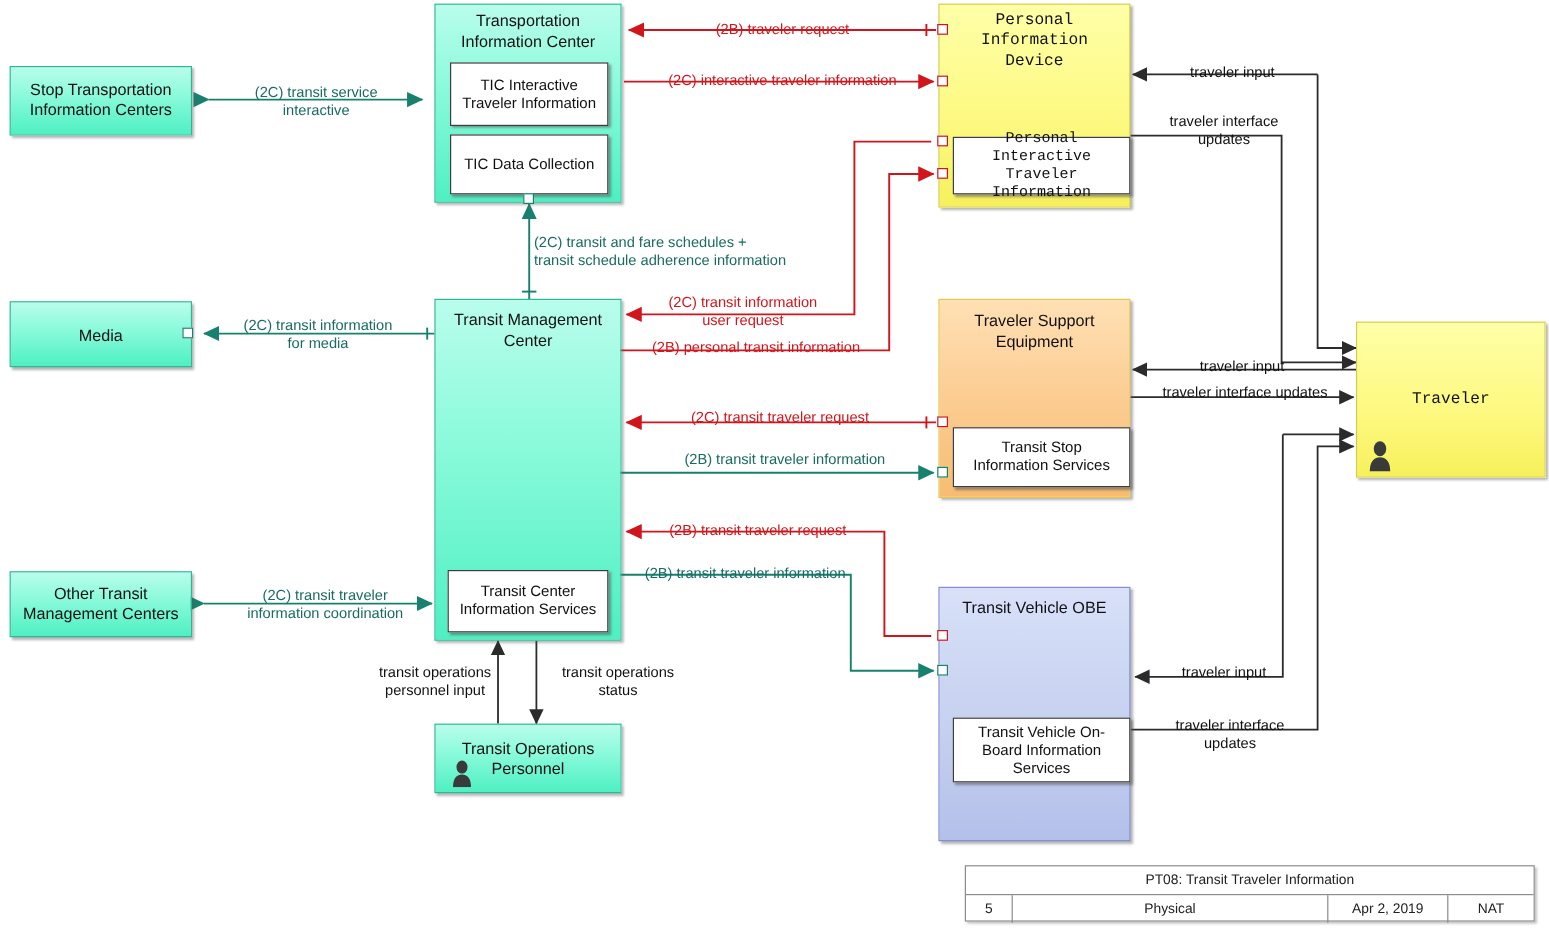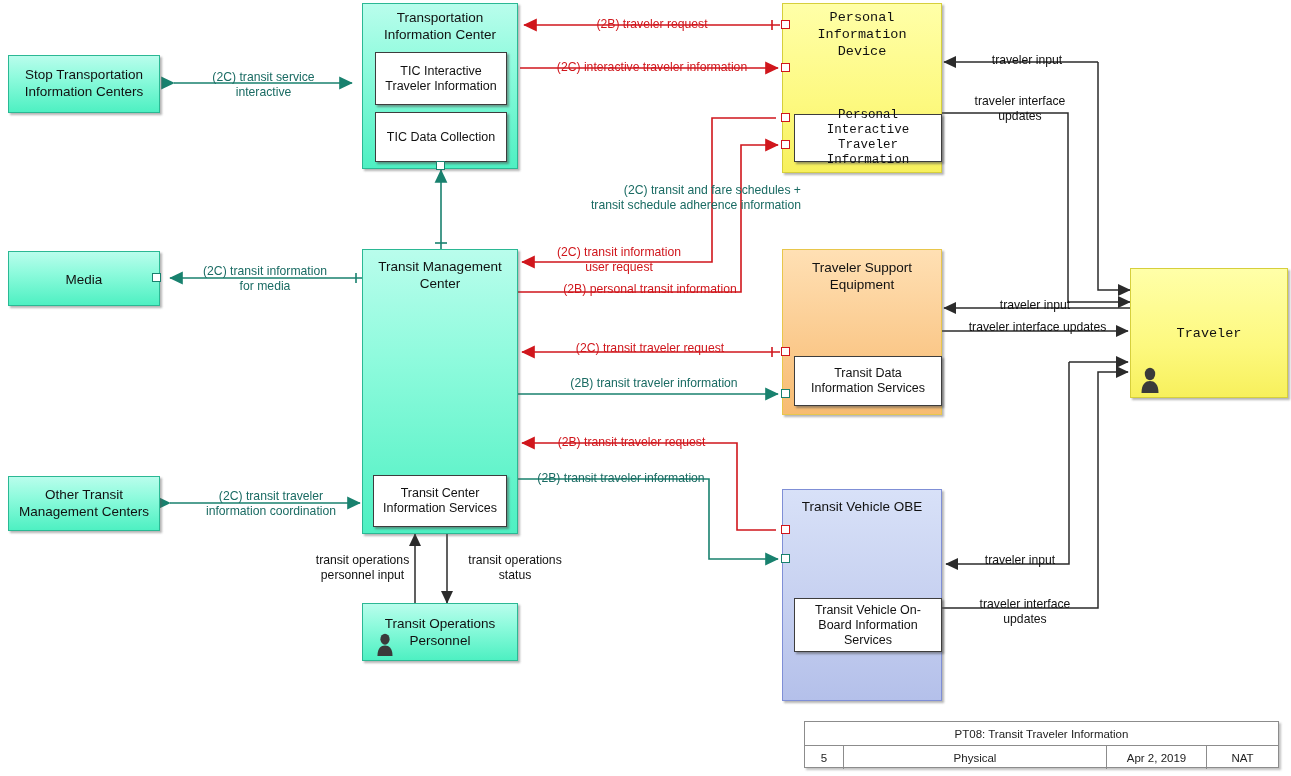--- a/index.html
+++ b/index.html
@@ -221,21 +221,21 @@
   <div class="node teal" style="left:362px;top:249px;width:156px;height:285px;">
     <div class="title" style="top:8px;white-space:pre-line;">Transit Management
 Center</div>
     <div class="sub" style="left:10px;top:225px;width:134px;height:52px;white-space:pre-line;">Transit Center
 Information Services</div>
   </div>
 
   <div class="node orange" style="left:782px;top:249px;width:160px;height:166px;">
     <div class="title" style="top:9px;white-space:pre-line;">Traveler Support
 Equipment</div>
-    <div class="sub" style="left:11px;top:106px;width:148px;height:50px;white-space:pre-line;">Transit Data
+    <div class="sub" style="left:11px;top:106px;width:148px;height:50px;white-space:pre-line;">Transit Stop
 Information Services</div>
   </div>
 
   <div class="node yellow" style="left:1130px;top:268px;width:158px;height:130px;">
     <div class="title" style="top:56px;">Traveler</div>
     <svg class="person" style="left:8px;bottom:4px;" viewBox="0 0 22 26">
       <ellipse cx="11" cy="7" rx="5.2" ry="6.2" fill="#3a3a3a"></ellipse>
       <path d="M2.5,26 C2.5,17 6.5,14 11,14 C15.5,14 19.5,17 19.5,26 z" fill="#3a3a3a"></path>
     </svg>
   </div>
@@ -272,27 +272,27 @@
   <div class="port red" style="left:781px;top:525px;"></div>
   <div class="port teal" style="left:781px;top:554px;"></div>
 
   <div class="lbl lbl-teal" style="left:186px;top:70px;width:155px;white-space:pre-line;">(2C) transit service
 interactive</div>
 
   <div class="lbl lbl-red" style="left:556px;top:17px;width:192px;">(2B) traveler request</div>
 
   <div class="lbl lbl-red" style="left:527px;top:60px;width:250px;">(2C) interactive traveler information</div>
 
-  <div class="lbl lbl-teal" style="left:445px;top:183px;width:356px;text-align:right;white-space:pre-line;">(2C) transit and fare schedules +
+  <div class="lbl lbl-teal" style="left:445px;top:195px;width:356px;text-align:left;white-space:pre-line;">(2C) transit and fare schedules +
 transit schedule adherence information</div>
 
   <div class="lbl lbl-red" style="left:528px;top:245px;width:182px;white-space:pre-line;">(2C) transit information
 user request</div>
 
-  <div class="lbl lbl-red" style="left:520px;top:282px;width:220px;padding-left:20px;">(2B) personal transit information</div>
+  <div class="lbl lbl-red" style="left:520px;top:282px;width:220px;">(2B) personal transit information</div>
 
   <div class="lbl lbl-teal" style="left:180px;top:264px;width:170px;white-space:pre-line;">(2C) transit information
 for media</div>
 
   <div class="lbl lbl-red" style="left:540px;top:341px;width:220px;">(2C) transit traveler request</div>
 
   <div class="lbl lbl-teal" style="left:534px;top:376px;width:240px;">(2B) transit traveler information</div>
 
   <div class="lbl lbl-teal" style="left:178px;top:489px;width:186px;white-space:pre-line;">(2C) transit traveler
 information coordination</div>

